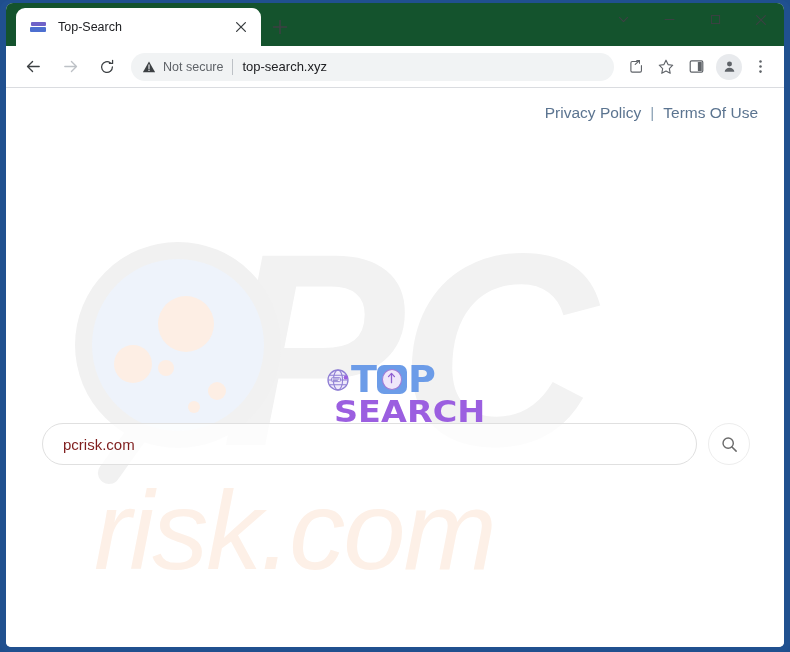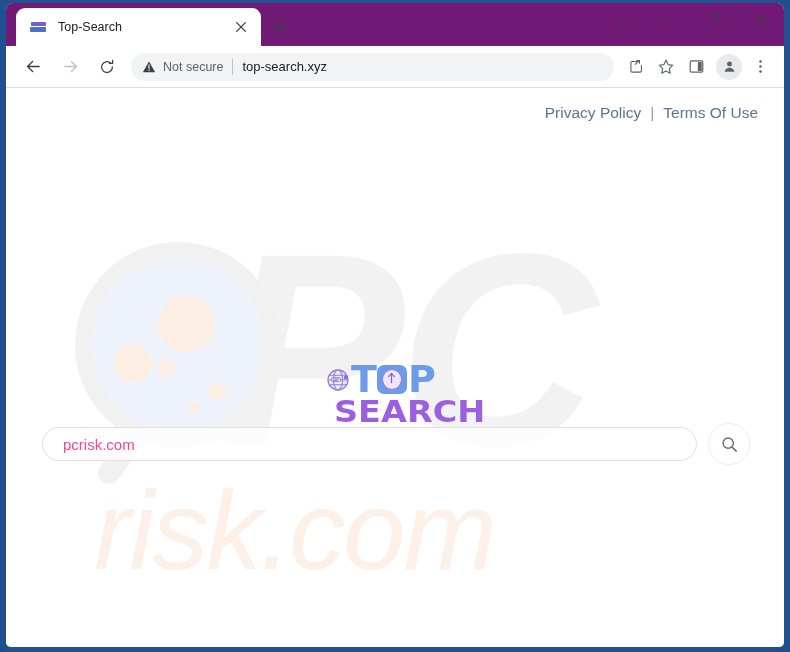--- a/index.html
+++ b/index.html
@@ -21,21 +21,21 @@
   #window-inner{
     position:absolute;left:6px;top:3px;right:6px;bottom:5px;
     background:#dee1e6;
     border-radius:7px 7px 5px 5px;
     overflow:hidden;
   }
 
   
   #tabstrip{
     position:absolute;left:0;top:0;width:100%;height:43px;
-    background:#701a75;
+    background:#14532d;
   }
   #tab{
     position:absolute;left:10px;top:5px;width:245px;height:38px;
     background:#ffffff;
     border-radius:9px 9px 0 0;
     display:flex;align-items:center;
   }
   #tab-favicon{
     margin-left:14px;width:17px;height:17px;position:relative;flex:none;
   }
@@ -178,23 +178,23 @@
     color:#9b5fe0;letter-spacing:0px;
     transform:scaleX(1.08);transform-origin:left center;
   }
 
   
   #searchrow{
     position:absolute;left:36px;top:334px;right:34px;height:44px;
     display:flex;align-items:center;
   }
   #search-input{
-    flex:1;height:34px;border:1px solid #e0e0e0;border-radius:21px;
+    flex:1;height:42px;border:1px solid #e0e0e0;border-radius:21px;
     background:rgba(255,255,255,0.78);
-    font-size:15px;color:#ec4899;
+    font-size:15px;color:#7f1d1d;
     padding:0 20px;box-sizing:border-box;outline:none;
     font-family:"Liberation Sans",sans-serif;
   }
   #search-btn{
     width:42px;height:42px;margin-left:11px;flex:none;
     border-radius:50%;background:#ffffff;border:1px solid #ededed;
     display:flex;align-items:center;justify-content:center;
     color:#6b6b6b;box-sizing:border-box;
   }
 </style>

